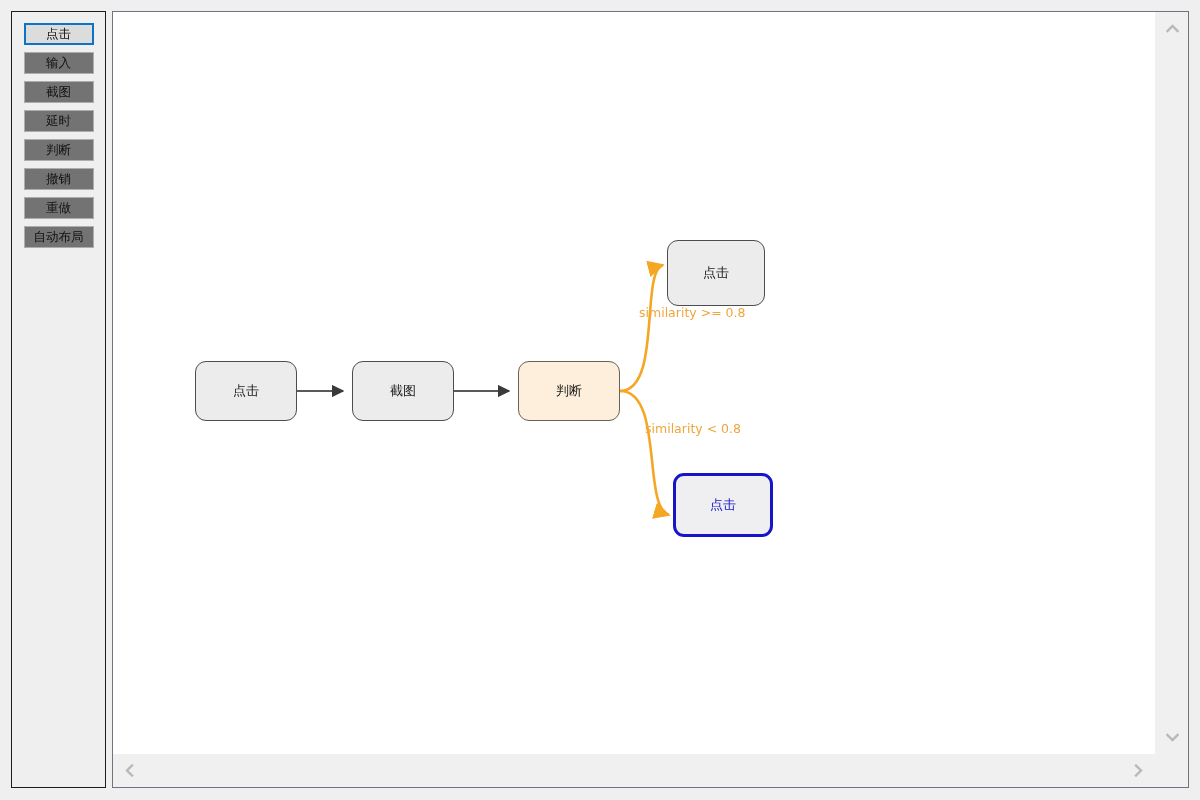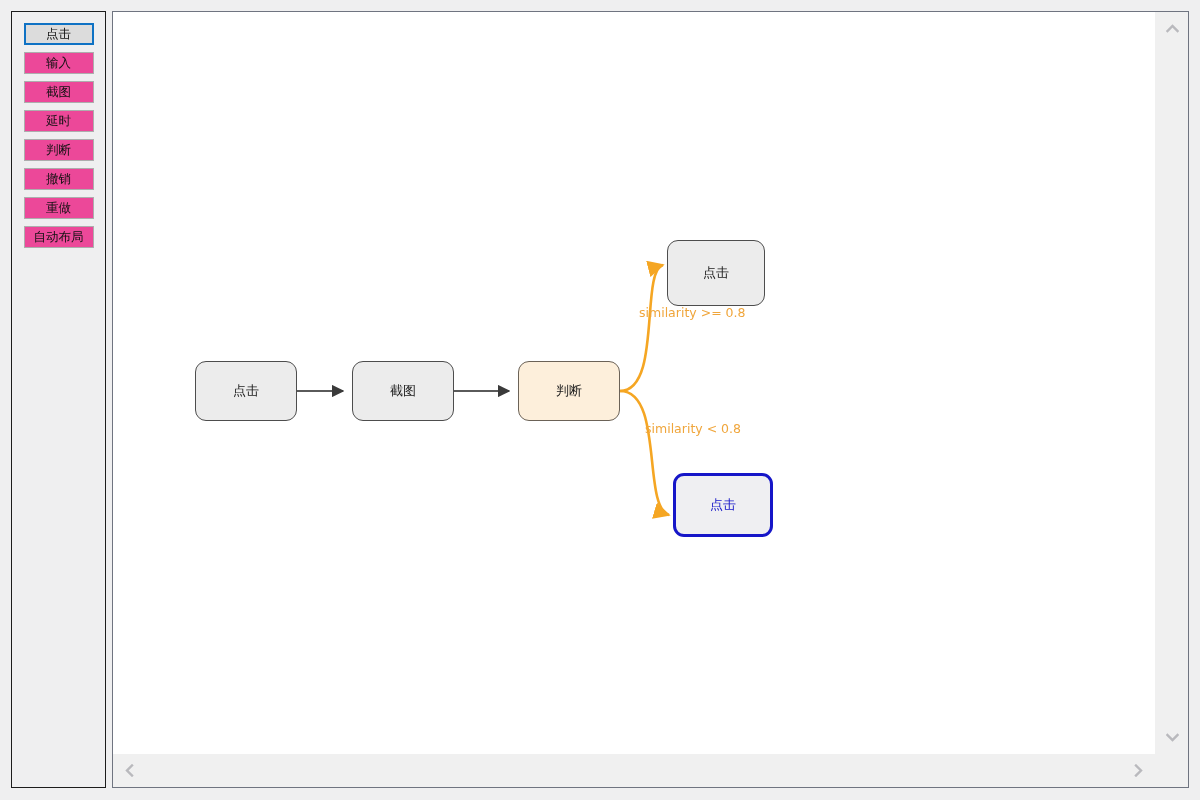--- a/index.html
+++ b/index.html
@@ -30,21 +30,21 @@
   #sidebar-list {
     padding-top: 11px;
     display: flex;
     flex-direction: column;
     align-items: center;
     gap: 7px;
   }
   .tool-btn {
     width: 70px;
     height: 22px;
-    background: #ec4899;
+    background: #737373;
     border: 1px solid #adadad;
     color: #111111;
     font-size: 12.5px;
     font-family: "DejaVu Sans", "Liberation Sans", sans-serif;
     line-height: 20px;
     text-align: center;
     cursor: pointer;
     padding: 0;
     user-select: none;
     white-space: nowrap;

